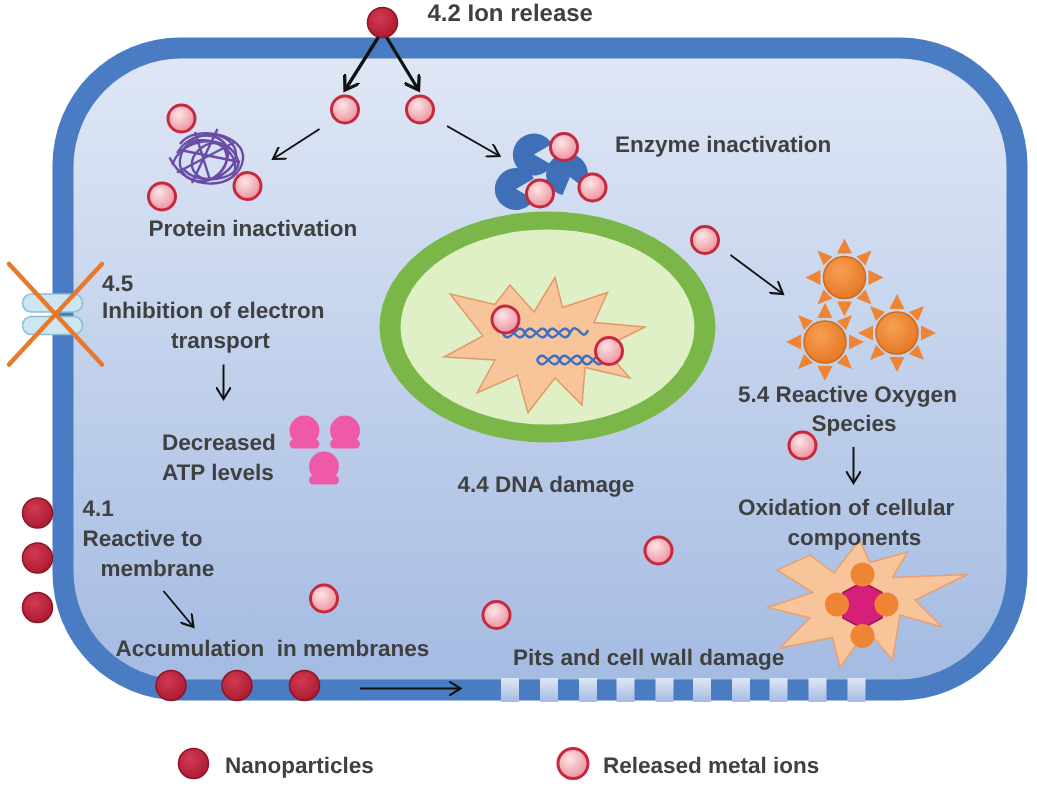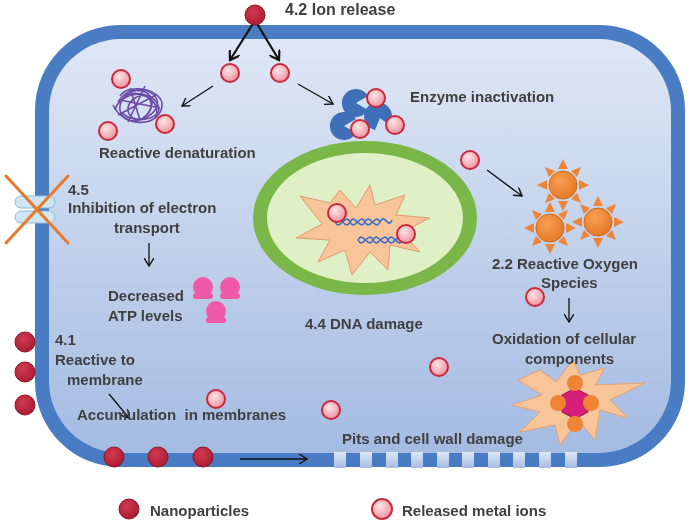--- a/index.html
+++ b/index.html
@@ -193,39 +193,39 @@
     <circle cx="439" cy="367" r="9"></circle>
     <circle cx="216" cy="399" r="9"></circle>
     <circle cx="331" cy="410" r="9"></circle>
   </g>
 
   <circle cx="129" cy="509" r="10" fill="url(#npG)" stroke="#8e1426" stroke-width="1"></circle>
   <circle cx="382" cy="509" r="10" fill="url(#ionG)" stroke="#c8283c" stroke-width="2"></circle>
 </svg>
 
 <div class="lbl" style="left:285px;top:1px;font-size:16px;">4.2 Ion release</div>
-<div class="lbl" style="left:99px;top:144px;">Reactive denaturation</div>
+<div class="lbl" style="left:99px;top:144px;">Protein inactivation</div>
 <div class="lbl" style="left:410px;top:88px;">Enzyme inactivation</div>
 
 <div class="lbl" style="left:68px;top:181px;">4.5</div>
 <div class="lbl" style="left:68px;top:199px;">Inhibition of electron</div>
 <div class="lbl" style="left:114px;top:219px;">transport</div>
 
 <div class="lbl" style="left:108px;top:287px;">Decreased</div>
 <div class="lbl" style="left:108px;top:307px;">ATP levels</div>
 
 <div class="lbl" style="left:305px;top:275px;margin-top:40px;">4.4 DNA damage</div>
 
-<div class="lbl" style="left:492px;top:255px;">2.2 Reactive Oxygen</div>
+<div class="lbl" style="left:492px;top:255px;">5.4 Reactive Oxygen</div>
 <div class="lbl" style="left:541px;top:274px;">Species</div>
 
 <div class="lbl" style="left:492px;top:330px;">Oxidation of cellular</div>
 <div class="lbl" style="left:525px;top:350px;">components</div>
 
 <div class="lbl" style="left:55px;top:331px;">4.1</div>
 <div class="lbl" style="left:55px;top:351px;">Reactive to</div>
 <div class="lbl" style="left:67px;top:371px;">membrane</div>
 
-<div class="lbl" style="left:77px;top:406px;white-space:pre;">Accumulation  in membranes</div>
+<div class="lbl" style="left:77px;top:424px;white-space:pre;">Accumulation  in membranes</div>
 <div class="lbl" style="left:342px;top:430px;">Pits and cell wall damage</div>
 
 <div class="lbl" style="left:150px;top:502px;">Nanoparticles</div>
 <div class="lbl" style="left:402px;top:502px;">Released metal ions</div>
 
 </body></html>

